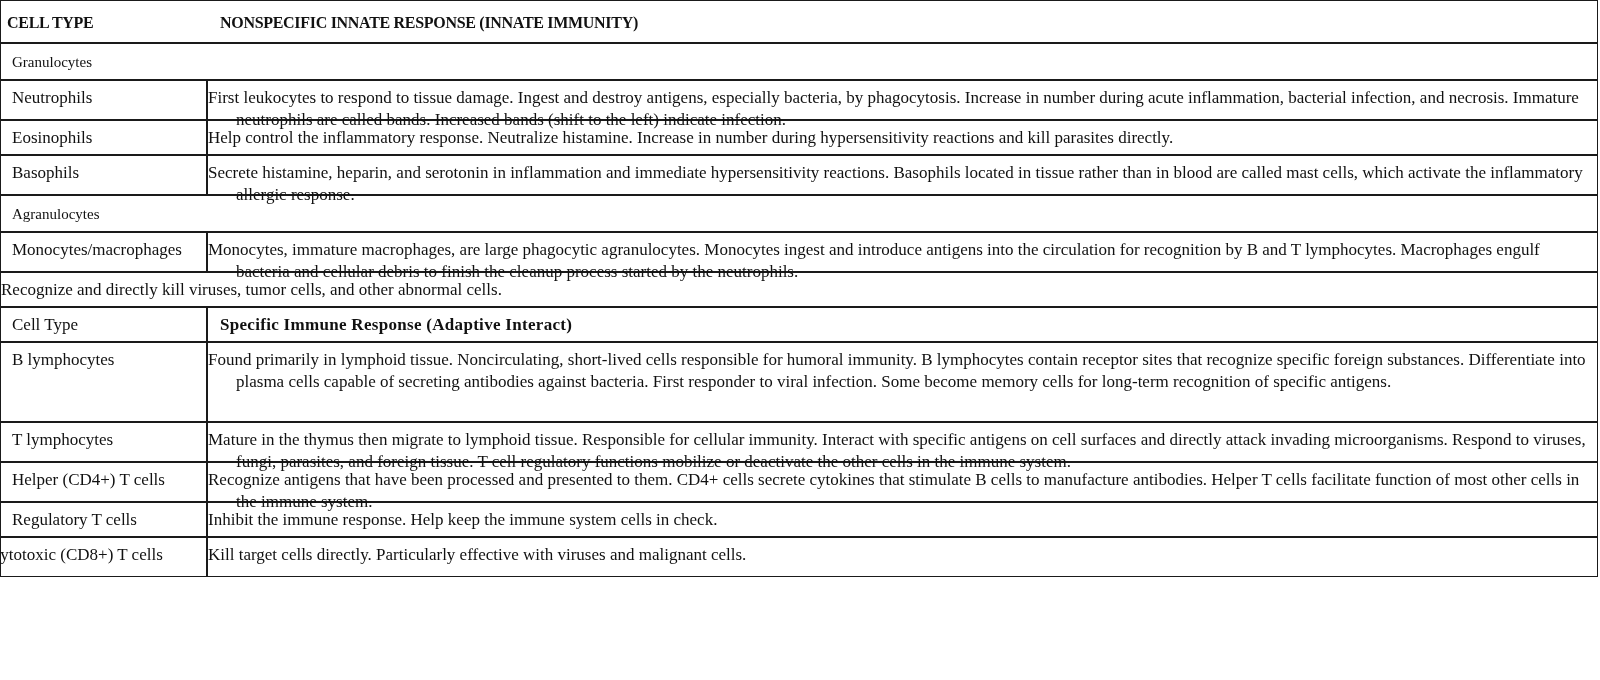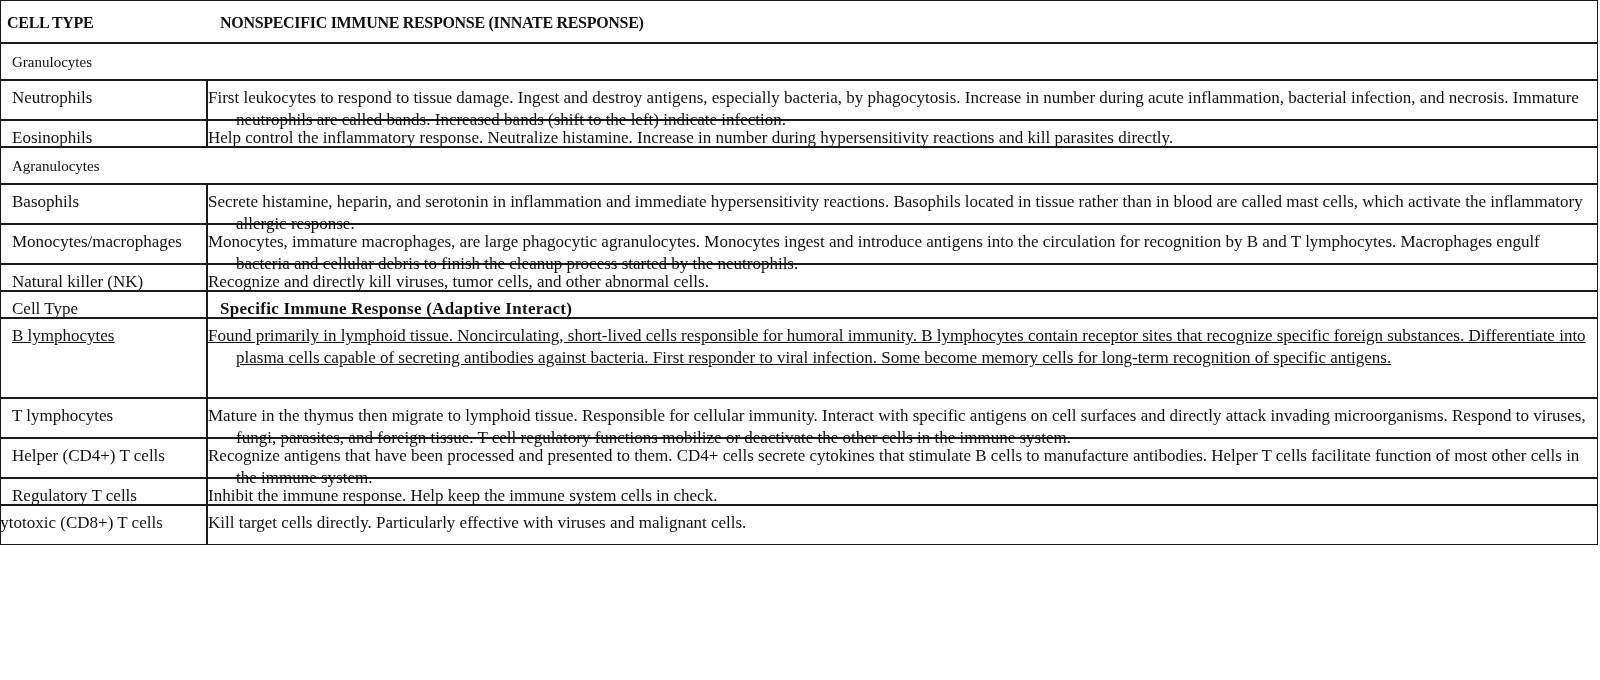--- a/index.html
+++ b/index.html
@@ -61,64 +61,63 @@
     .group-row .group-label {
       padding: 7px 12px 6px 11px;
       font-size: 15px;
       line-height: 22px;
     }
     .subheader-row .cell-desc {
       font-weight: bold;
       letter-spacing: 0.3px;
     }
     .h-hdr { height: 41px; }
-    .h-1 { height: 27px; }
+    .h-1 { height: 35px; }
     .h-2 { height: 40px; }
-    .h-3 { height: 80px; text-decoration: underline; }
+    .h-3 { height: 80px; }
   </style>
 </head>
 <body>
 
 <div class="table">
 
   <div class="row header-row h-hdr">
     <div class="cell-type">CELL TYPE</div>
-    <div class="cell-desc">NONSPECIFIC IMMUNE RESPONSE (INNATE RESPONSE)</div>
+    <div class="cell-desc">NONSPECIFIC INNATE RESPONSE (INNATE IMMUNITY)</div>
   </div>
 
   <div class="row group-row">
     <div class="group-label">Granulocytes</div>
   </div>
 
   <div class="row h-2">
     <div class="cell-type">Neutrophils</div>
     <div class="cell-desc hang">First leukocytes to respond to tissue damage. Ingest and destroy antigens, especially bacteria, by phagocytosis. Increase in number during acute inflammation, bacterial infection, and necrosis. Immature neutrophils are called bands. Increased bands (shift to the left) indicate infection.</div>
   </div>
 
   <div class="row h-1">
     <div class="cell-type">Eosinophils</div>
     <div class="cell-desc hang">Help control the inflammatory response. Neutralize histamine. Increase in number during hypersensitivity reactions and kill parasites directly.</div>
   </div>
 
-  <div class="row group-row">
-    <div class="group-label">Agranulocytes</div>
-  </div>
-
   <div class="row h-2">
     <div class="cell-type">Basophils</div>
     <div class="cell-desc hang">Secrete histamine, heparin, and serotonin in inflammation and immediate hypersensitivity reactions. Basophils located in tissue rather than in blood are called mast cells, which activate the inflammatory allergic response.</div>
+  </div>
+
+  <div class="row group-row">
+    <div class="group-label">Agranulocytes</div>
   </div>
 
   <div class="row h-2">
     <div class="cell-type">Monocytes/macrophages</div>
     <div class="cell-desc hang">Monocytes, immature macrophages, are large phagocytic agranulocytes. Monocytes ingest and introduce antigens into the circulation for recognition by B and T lymphocytes. Macrophages engulf bacteria and cellular debris to finish the cleanup process started by the neutrophils.</div>
   </div>
 
   <div class="row h-1">
-    <div class="cell-type">Natural killer (NK)</div>
     <div class="cell-desc hang">Recognize and directly kill viruses, tumor cells, and other abnormal cells.</div>
   </div>
 
   <div class="row subheader-row h-1">
     <div class="cell-type">Cell Type</div>
     <div class="cell-desc">Specific Immune Response (Adaptive Interact)</div>
   </div>
 
   <div class="row h-3">
     <div class="cell-type">B lymphocytes</div>

